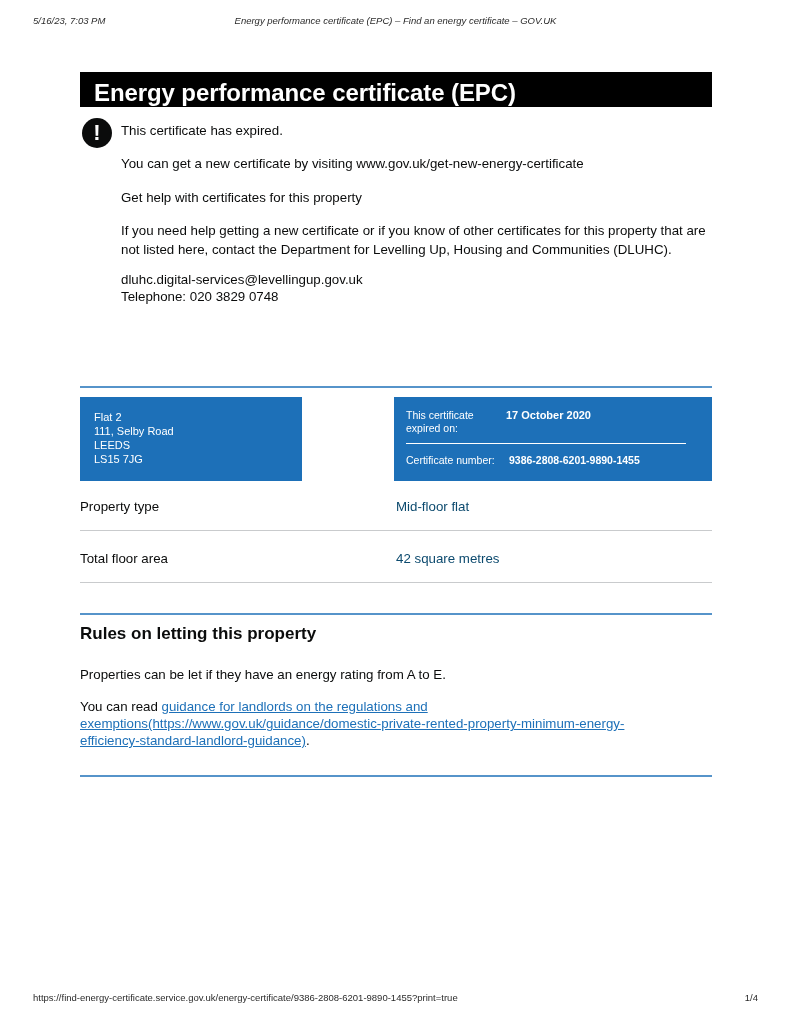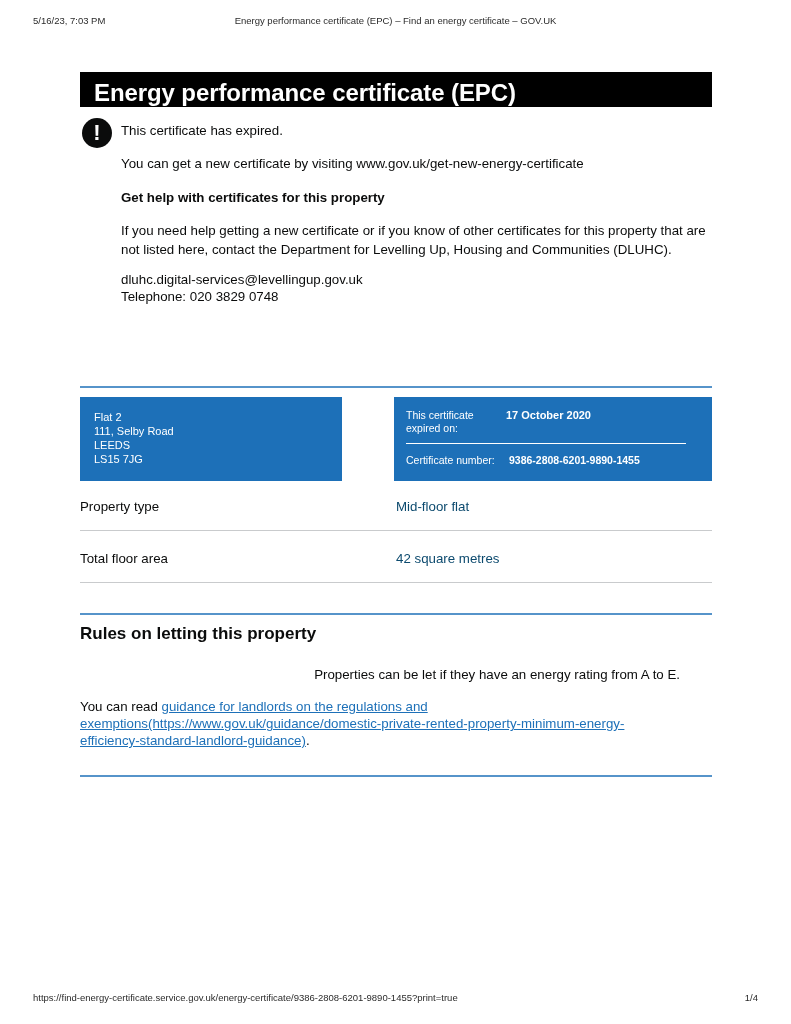--- a/index.html
+++ b/index.html
@@ -18,20 +18,21 @@
 
   
   .print-header {
     position: absolute;
     top: 15px;
     left: 0;
     width: 791px;
     height: 16px;
     font-size: 9.5px;
     color: #2b2b2b;
+    font-style: italic;
   }
   .print-header .ph-date {
     position: absolute;
     left: 33px;
     top: 0;
     white-space: nowrap;
   }
   .print-header .ph-title {
     position: absolute;
     left: 0;
@@ -113,21 +114,21 @@
     text-align: center;
   }
   .body-text {
     position: absolute;
     font-size: 13.3px;
     line-height: 19px;
     color: #0b0c0c;
   }
   .t-expired   { left: 41px; top: 121px; width: 560px; }
   .t-newcert   { left: 41px; top: 154px; width: 600px; }
-  .t-gethelp   { left: 41px; top: 188px; width: 560px; font-weight: bold; }
+  .t-gethelp   { left: 41px; top: 188px; width: 560px; font-weight: normal; }
   .t-help      { left: 41px; top: 221px; width: 590px; }
   .t-email     { left: 41px; top: 270px; width: 560px; }
   .t-phone     { left: 41px; top: 287px; width: 560px; }
 
   
   .rule-blue {
     position: absolute;
     left: 0;
     width: 632px;
     height: 2px;
@@ -152,21 +153,21 @@
     width: 632px;
     height: 84px;
   }
   .cert-cell {
     position: absolute;
     top: 0;
     height: 84px;
     background: #1d70b8;
     color: #ffffff;
   }
-  .cell-address { left: 0;     width: 262px; }
+  .cell-address { left: 0;     width: 222px; }
   .cell-rating  { left: 226px; width: 84px; }
   .cell-details { left: 314px; width: 318px; }
 
   .addr-line {
     position: absolute;
     left: 14px;
     font-size: 11px;
     line-height: 14px;
     white-space: nowrap;
   }
@@ -260,21 +261,20 @@
     top: 624px;
     font-size: 17px;
     font-weight: bold;
     color: #0b0c0c;
     white-space: nowrap;
   }
   .t-letting {
     left: 0;
     top: 665px;
     width: 600px;
-    text-align: right;
   }
   .t-guidance {
     position: absolute;
     left: 0;
     top: 698px;
     width: 600px;
     font-size: 13.3px;
     line-height: 17px;
     color: #0b0c0c;
   }

